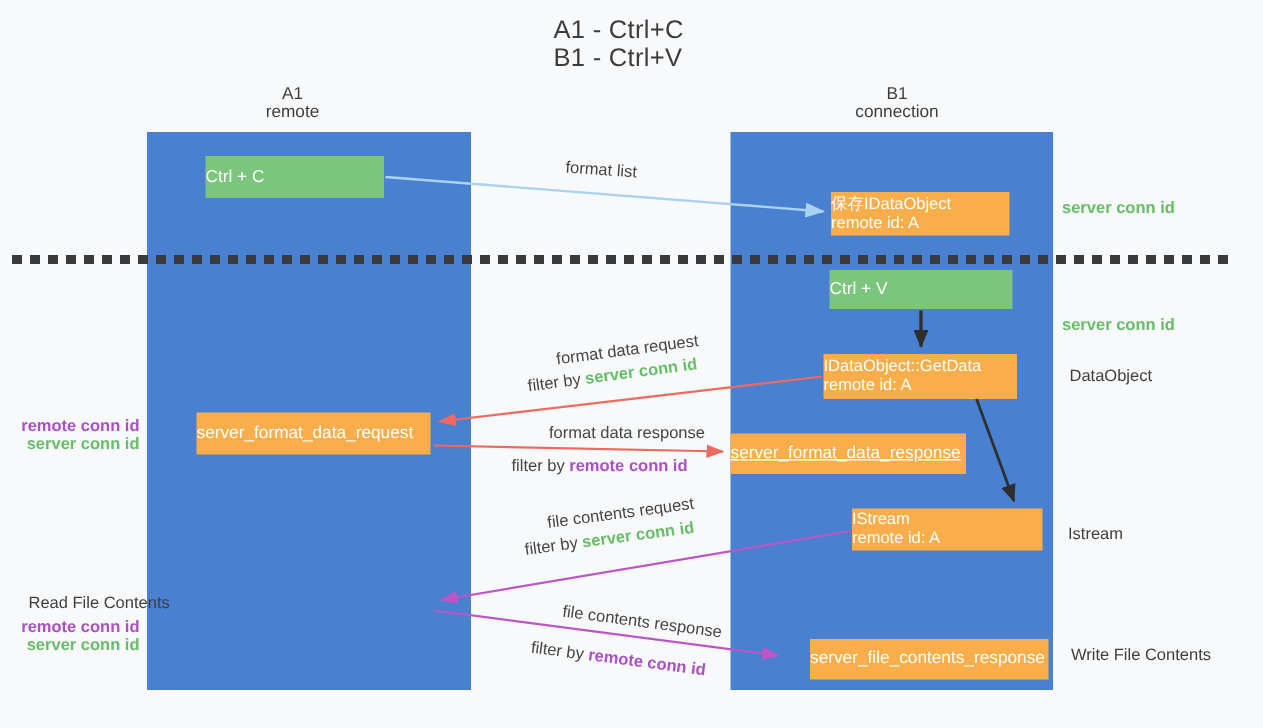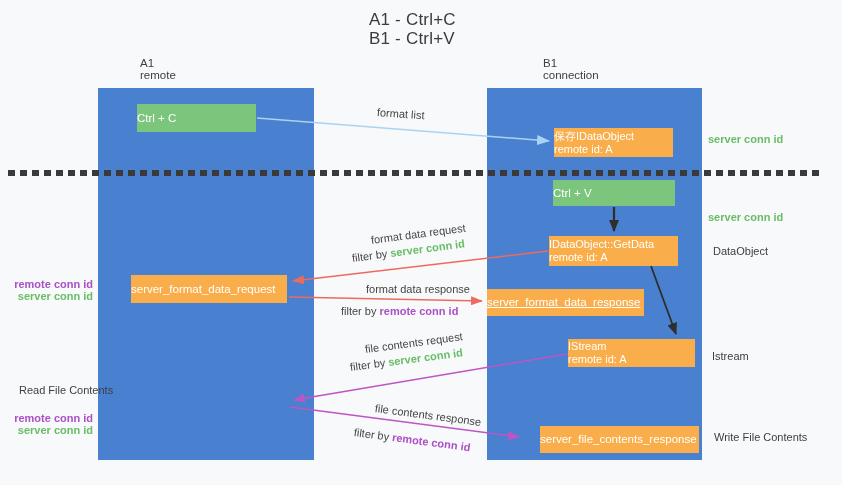--- a/index.html
+++ b/index.html
@@ -13,21 +13,21 @@
     background:#f8f9fa;
     overflow:hidden;
   }
   .title{
     position:absolute;left:369px;top:10px;
     font-size:17px;line-height:19px;color:#3c3c3c;
     letter-spacing:0.2px;
   }
   .lane-header{
     position:absolute;width:110px;
-    text-align:left;color:#3e3e3e;
+    text-align:center;color:#3e3e3e;
     font-size:11.5px;line-height:12px;
   }
   .lane{
     position:absolute;top:88px;height:372px;
     background:#4a80d0;
   }
   .separator{
     position:absolute;left:8px;top:170px;width:815px;height:6px;
     background:repeating-linear-gradient(90deg,#3a3a3a 0 7px,transparent 7px 12px);
     z-index:5;
@@ -183,19 +183,19 @@
   <div class="side-label id-green" style="left:708px;top:133px;">server conn id</div>
   <div class="side-label id-green" style="left:708px;top:211px;">server conn id</div>
   <div class="side-label" style="left:713px;top:245px;">DataObject</div>
   <div class="side-label" style="left:712px;top:350px;">Istream</div>
   <div class="side-label" style="left:714px;top:431px;">Write File Contents</div>
 
   <div class="left-label" style="top:278px;">
     <div class="id-purple">remote conn id</div>
     <div class="id-green">server conn id</div>
   </div>
-  <div class="left-label" style="top:384px;padding-left:13px;">Read File Contents</div>
+  <div class="left-label" style="top:396px;padding-left:13px;">Read File Contents</div>
   <div class="left-label" style="top:412px;">
     <div class="id-purple">remote conn id</div>
     <div class="id-green">server conn id</div>
   </div>
 
 </div>
 
 </body></html>

